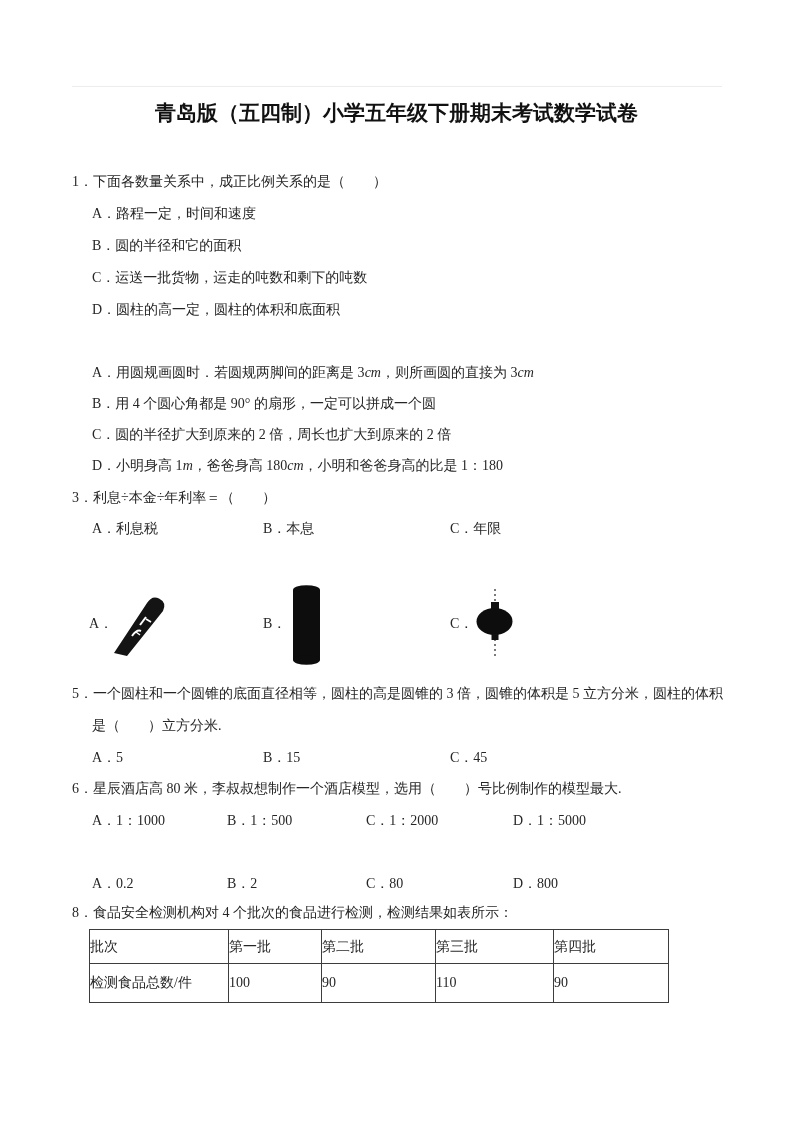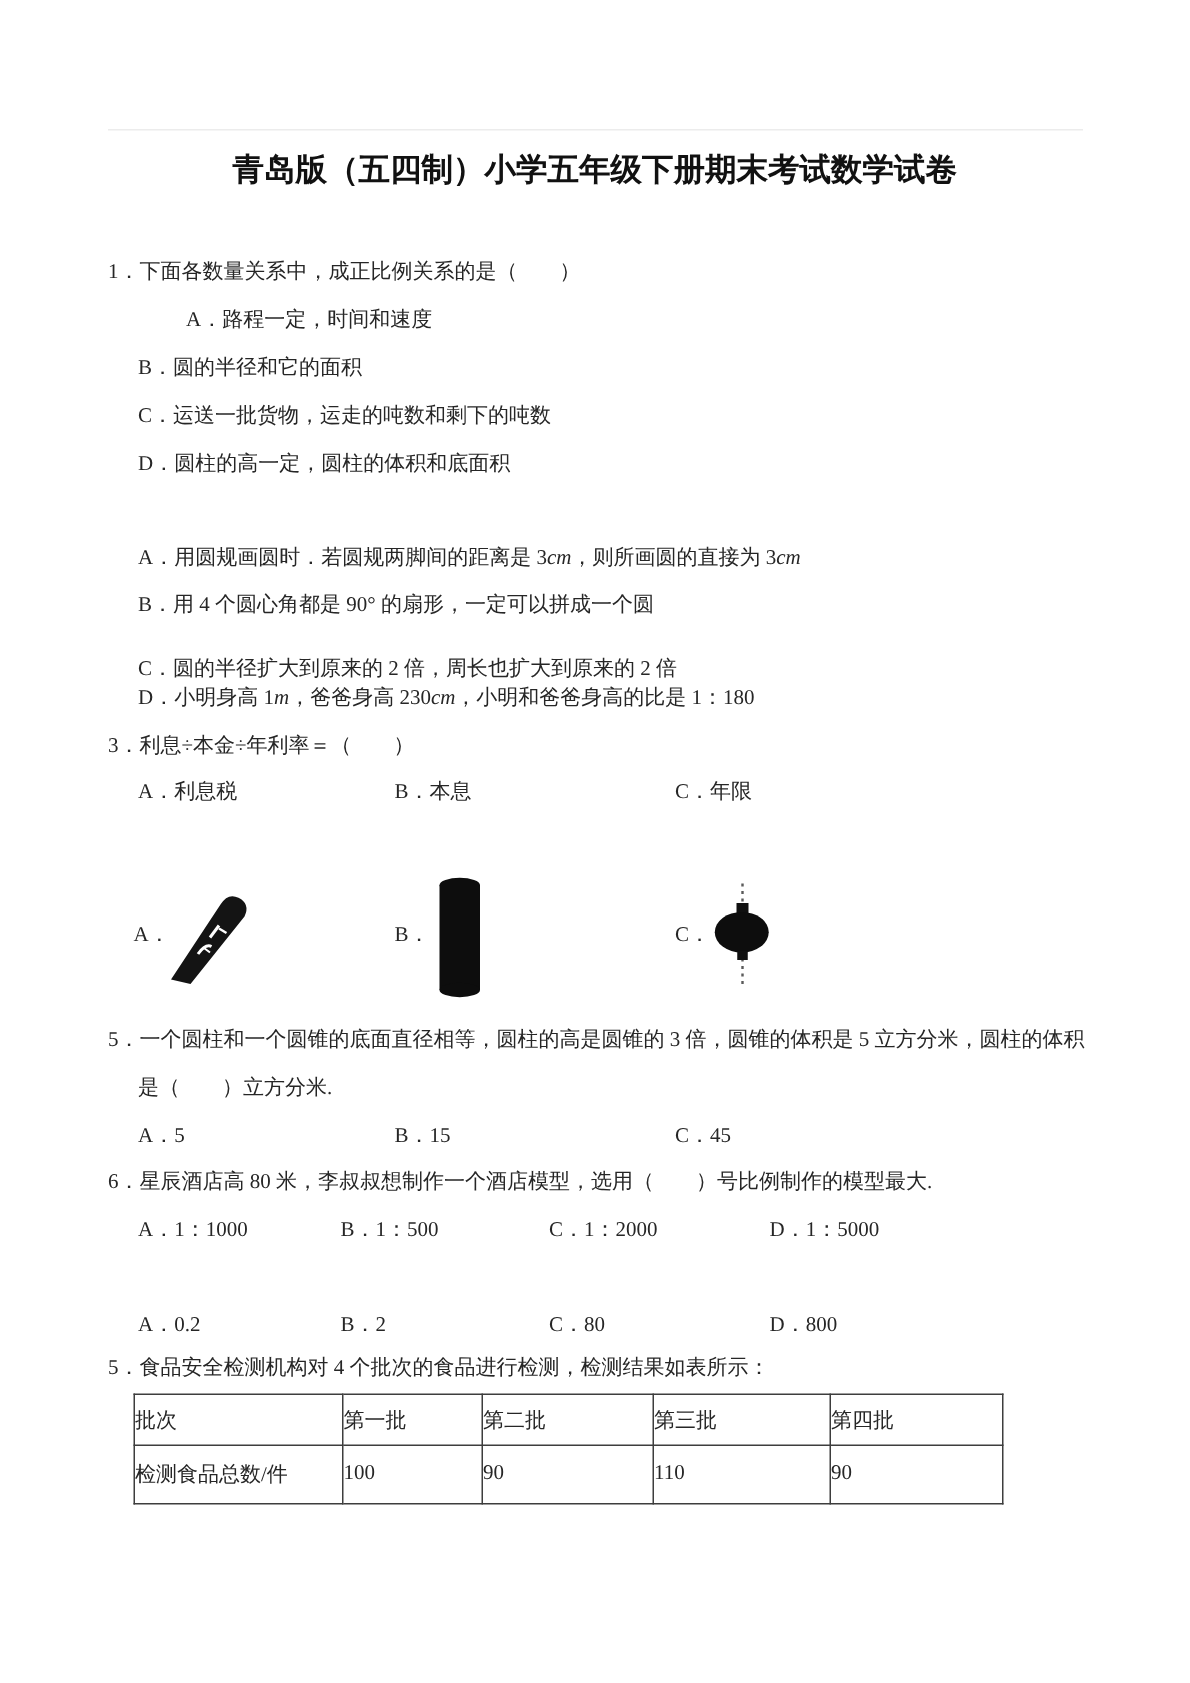--- a/index.html
+++ b/index.html
@@ -31,29 +31,29 @@
 <body>
 
 <div class="page">
 
   <div class="toprule" style="top:86px;left:72px;width:650px;"></div>
 
   <div class="line title" style="top:100px;">青岛版（五四制）小学五年级下册期末考试数学试卷</div>
 
 
   <div class="line" style="top:172px;left:72px;">1．下面各数量关系中，成正比例关系的是（　　）</div>
-  <div class="line" style="top:204px;left:92px;margin-left:32px;">A．路程一定，时间和速度</div>
+  <div class="line" style="top:204px;left:92px;">A．路程一定，时间和速度</div>
   <div class="line" style="top:236px;left:92px;">B．圆的半径和它的面积</div>
   <div class="line" style="top:268px;left:92px;">C．运送一批货物，运走的吨数和剩下的吨数</div>
   <div class="line" style="top:300px;left:92px;">D．圆柱的高一定，圆柱的体积和底面积</div>
 
   <div class="line" style="top:363px;left:92px;"><span>A．用圆规画圆时．若圆规两脚间的距离是 3</span><span class="it">cm</span><span>，则所画圆的直接为 3</span><span class="it">cm</span></div>
   <div class="line" style="top:394px;left:92px;">B．用 4 个圆心角都是 90° 的扇形，一定可以拼成一个圆</div>
-  <div class="line" style="top:425px;left:92px;margin-top:12px;">C．圆的半径扩大到原来的 2 倍，周长也扩大到原来的 2 倍</div>
-  <div class="line" style="top:456px;left:92px;"><span>D．小明身高 1</span><span class="it">m</span><span>，爸爸身高 230</span><span class="it">cm</span><span>，小明和爸爸身高的比是 1：180</span></div>
+  <div class="line" style="top:425px;left:92px;">C．圆的半径扩大到原来的 2 倍，周长也扩大到原来的 2 倍</div>
+  <div class="line" style="top:456px;left:92px;"><span>D．小明身高 1</span><span class="it">m</span><span>，爸爸身高 180</span><span class="it">cm</span><span>，小明和爸爸身高的比是 1：180</span></div>
 
   <div class="line" style="top:488px;left:72px;">3．利息÷本金÷年利率＝（　　）</div>
   <div class="line" style="top:519px;left:92px;">A．利息税</div>
   <div class="line" style="top:519px;left:263px;">B．本息</div>
   <div class="line" style="top:519px;left:450px;">C．年限</div>
 
   <div class="line" style="top:614px;left:89px;">A．</div>
   <div class="line" style="top:614px;left:263px;">B．</div>
   <div class="line" style="top:614px;left:450px;">C．</div>
 
@@ -88,21 +88,21 @@
   <div class="line" style="top:811px;left:92px;">A．1：1000</div>
   <div class="line" style="top:811px;left:227px;">B．1：500</div>
   <div class="line" style="top:811px;left:366px;">C．1：2000</div>
   <div class="line" style="top:811px;left:513px;">D．1：5000</div>
 
   <div class="line" style="top:874px;left:92px;">A．0.2</div>
   <div class="line" style="top:874px;left:227px;">B．2</div>
   <div class="line" style="top:874px;left:366px;">C．80</div>
   <div class="line" style="top:874px;left:513px;">D．800</div>
 
-  <div class="line" style="top:903px;left:72px;">5．食品安全检测机构对 4 个批次的食品进行检测，检测结果如表所示：</div>
+  <div class="line" style="top:903px;left:72px;">8．食品安全检测机构对 4 个批次的食品进行检测，检测结果如表所示：</div>
 
   <table class="qtable">
     <colgroup>
       <col style="width:139px">
         <col style="width:93px">
         <col style="width:114px">
         <col style="width:118px">
         <col style="width:115px">
     </colgroup>
     <tbody>

